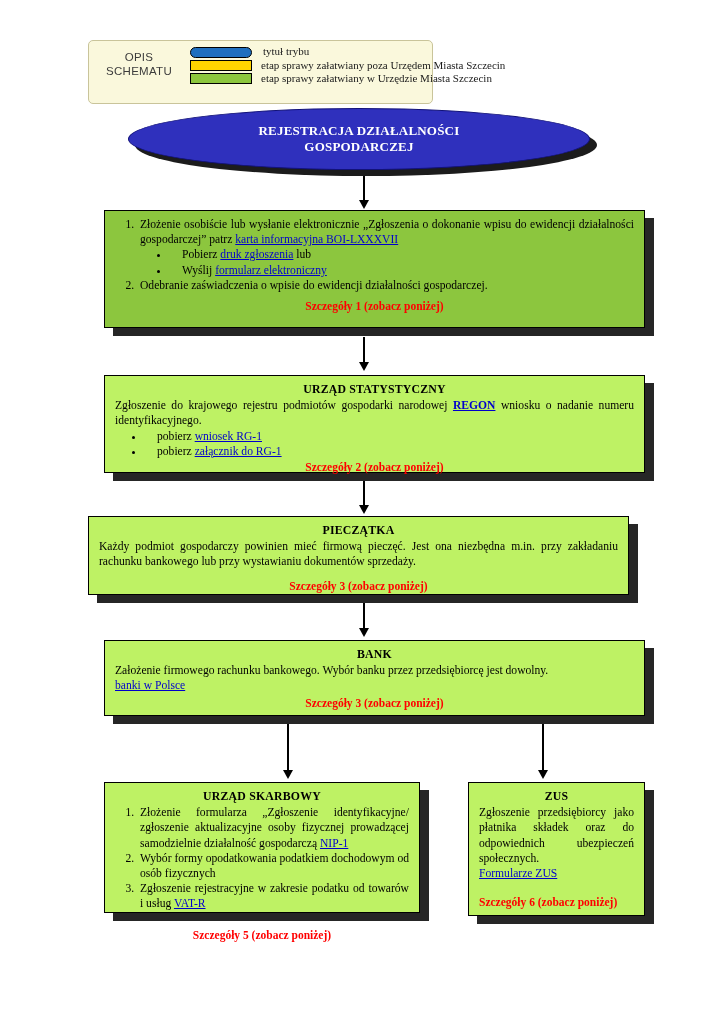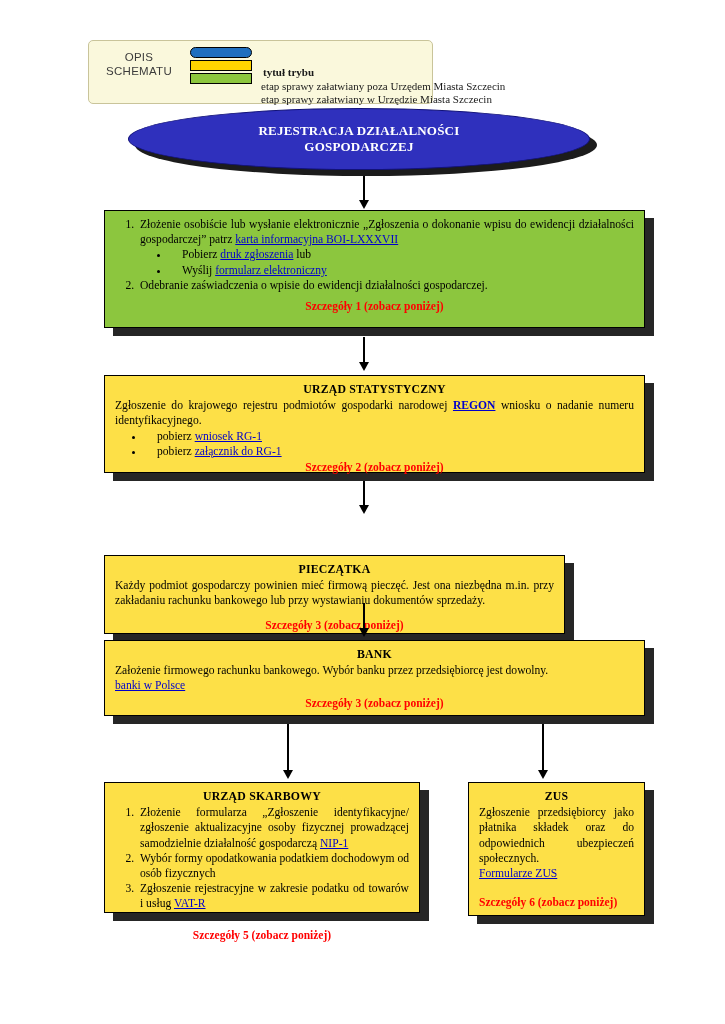--- a/index.html
+++ b/index.html
@@ -66,21 +66,21 @@
   .sw-green  { background: #8cc63e; }
   .legend-labels {
     position: absolute;
     left: 172px;
     top: 4px;
     font-size: 11px;
     line-height: 13.5px;
     color: #1a1a1a;
     white-space: nowrap;
   }
-  .legend-labels div:first-child { font-weight: bold; padding-left: 2px; margin-top: 21px; }
+  .legend-labels div:first-child { font-weight: normal; padding-left: 2px; }
 
   
   .ellipse-wrap {
     position: absolute;
     left: 128px;
     top: 108px;
     width: 470px;
     height: 68px;
   }
   .ellipse-shadow {
@@ -127,21 +127,21 @@
     left: 0; top: 0;
     width: 100%;
     height: 100%;
     border: 1px solid #000000;
     box-sizing: border-box;
     padding: 6px 10px 6px 10px;
     font-size: 11.6px;
     line-height: 15.2px;
   }
   .box.green  { background: #8cc63e; }
-  .box.yellow { background: #fde047; }
+  .box.yellow { background: #bef264; }
 
   .box-title {
     text-align: center;
     font-weight: bold;
     font-size: 11.8px;
     margin-bottom: 1px;
     letter-spacing: 0.2px;
   }
   .box p { margin: 0; text-align: justify; }
   .detail {
@@ -257,21 +257,21 @@
           <span>pobierz </span><a class="lnk" href="#">załącznik do RG-1</a>
         </li>
       </ul>
       <div class="detail" style="margin-top:1px;">Szczegóły 2 (zobacz poniżej)</div>
     </div>
   </div>
 
   <div class="conn" style="left:363px; top:481px; height:31px;"></div>
   <div class="arrowhead" style="left:359px; top:505px;"></div>
 
-  <div class="box-wrap" style="left:104px; top:516px; width:461px; height:79px;margin-top:39px;">
+  <div class="box-wrap" style="left:88px; top:516px; width:541px; height:79px;">
     <div class="box-shadow"></div>
     <div class="box yellow">
       <div class="box-title">PIECZĄTKA</div>
       <p>Każdy podmiot gospodarczy powinien mieć firmową pieczęć. Jest ona niezbędna m.in. przy zakładaniu rachunku bankowego lub przy wystawianiu dokumentów sprzedaży.</p>
       <div class="detail" style="margin-top:9px;">Szczegóły 3 (zobacz poniżej)</div>
     </div>
   </div>
 
   <div class="conn" style="left:363px; top:603px; height:32px;"></div>
   <div class="arrowhead" style="left:359px; top:628px;"></div>

